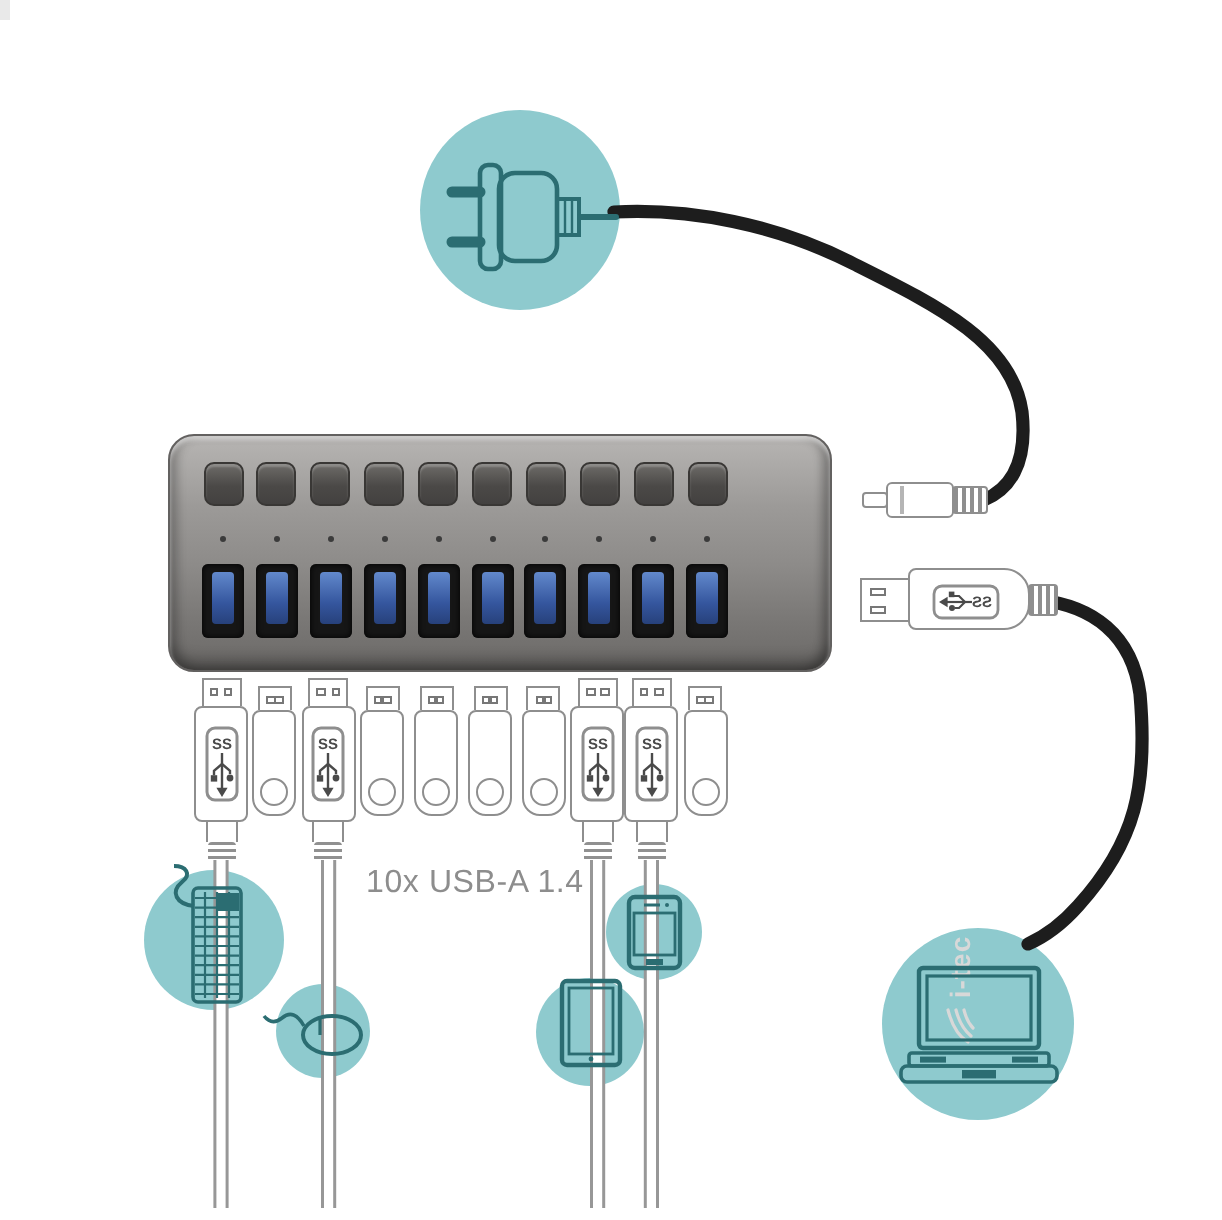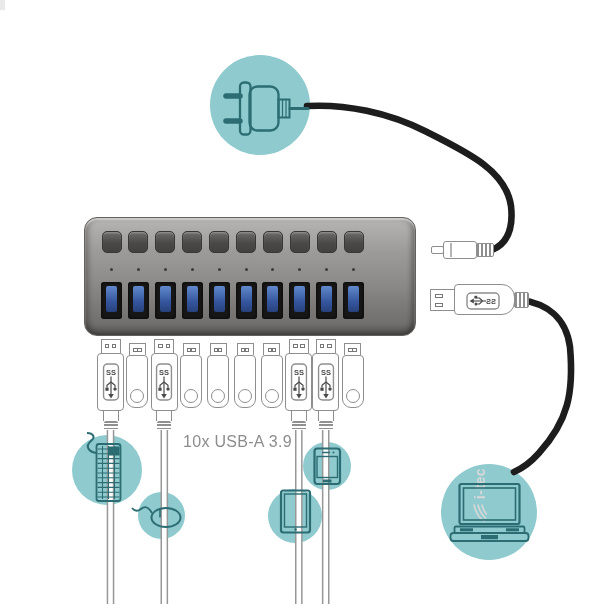--- a/index.html
+++ b/index.html
@@ -396,14 +396,14 @@
           <path d="M17.5 9 l3 3 h2"></path>
         </g>
         <rect x="22.8" y="3.8" width="2.8" height="2.8" fill="#4a4a4a"></rect>
         <circle cx="24" cy="12" r="1.5" fill="#4a4a4a"></circle>
         <path d="M30.5 9 l-4.3 -2.6 v5.2 z" fill="#4a4a4a"></path>
       </svg>
     </div>
     <div class="ub-ribs"></div>
   </div>
 
-  <div id="caption">10x USB-A 3.9</div>
+  <div id="caption">10x USB-A 1.4</div>
 </div>
 
 </body></html>

